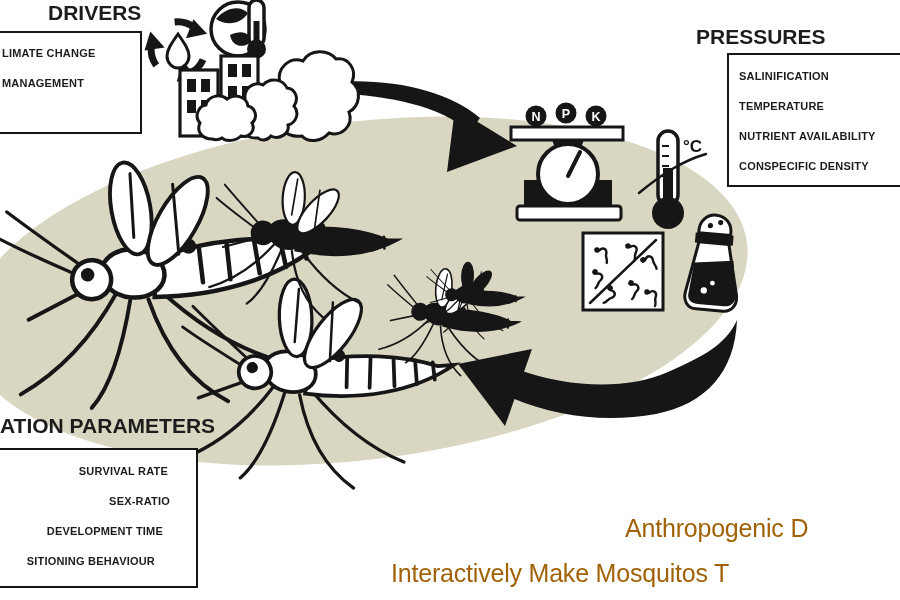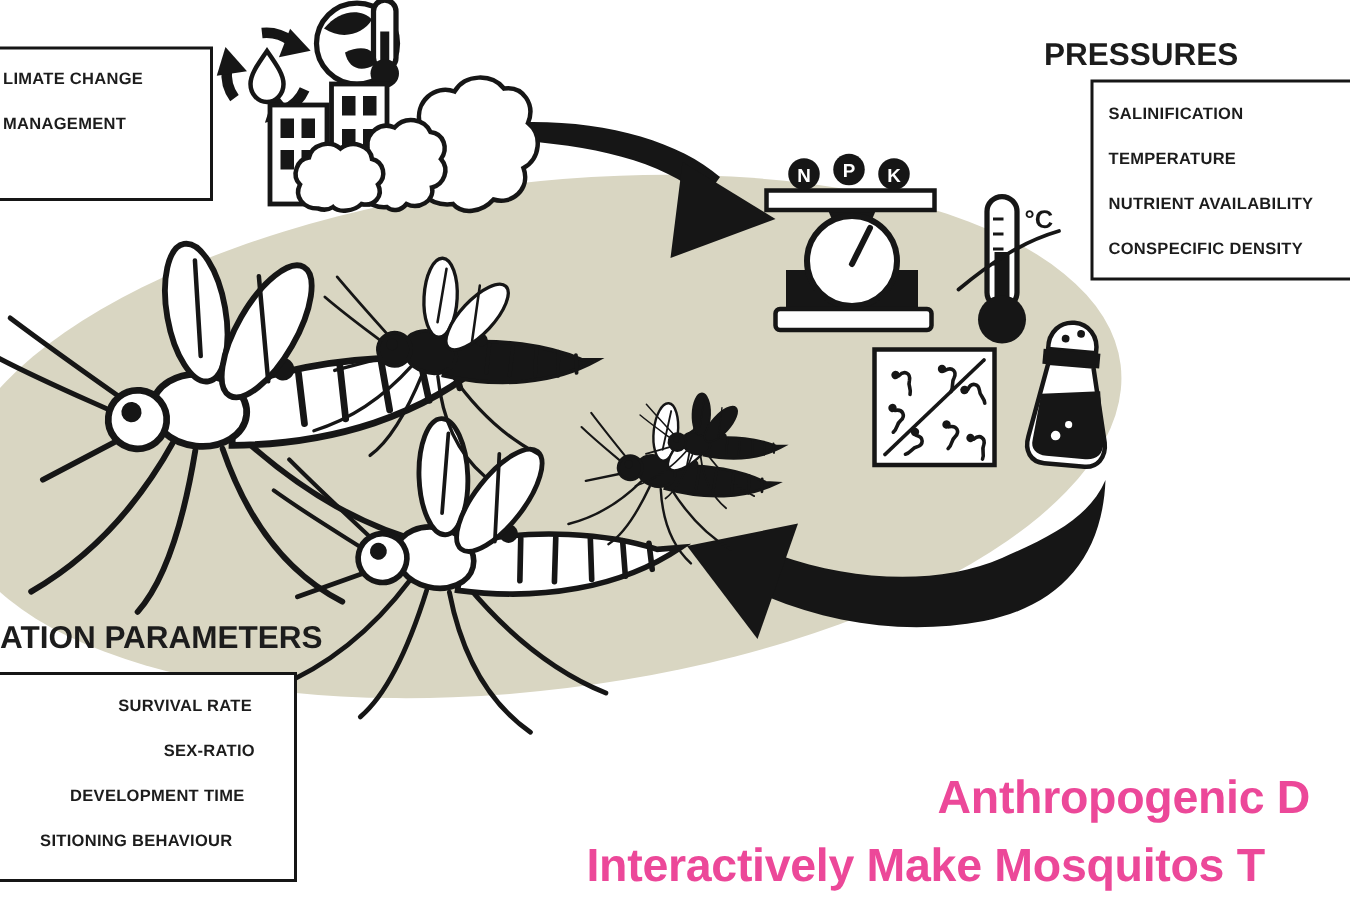--- a/index.html
+++ b/index.html
@@ -24,22 +24,22 @@
   }
   #drivers-box ul{padding:5px 0 0 40px;}
   #drivers-box li:nth-child(3){padding-left:7px;}
   #pressures-box ul{padding:6px 0 0 10px;}
   #params-box ul{padding:6px 0 0 0;text-align:right;}
   #params-box li:nth-child(1){padding-right:28px;}
   #params-box li:nth-child(2){padding-right:26px;}
   #params-box li:nth-child(3){padding-right:33px;}
   #params-box li:nth-child(4){padding-right:41px;}
   .caption-line{
-    position:absolute;z-index:2;font-size:31px;font-weight:700;letter-spacing:-.2px;
-    color:#ec4899;white-space:nowrap;
+    position:absolute;z-index:2;font-size:25px;font-weight:400;letter-spacing:-.2px;
+    color:#a16207;white-space:nowrap;
   }
 </style>
 </head>
 <body>
 
 <div class="canvas">
 
   <div class="habitat"></div>
 
   <svg class="art" width="900" height="600" viewBox="0 0 900 600">
@@ -176,20 +176,21 @@
       <rect x="693" y="234" width="38" height="10" fill="#161616" stroke="none"></rect>
       <path d="M697,243 L727,243 L739,293 C741,303 735,310 727,310 L700,310 C691,310 686,303 688,293 Z" fill="#fff" stroke-width="3"></path>
       <path d="M694,264 L733,259 L738,293 C739,301 734,305 727,305 L701,305 C694,305 690,301 691,295 Z" fill="#161616" stroke="none"></path>
       <circle cx="706" cy="291" r="3.2" fill="#fff" stroke="none"></circle>
       <circle cx="714" cy="283" r="2.4" fill="#fff" stroke="none"></circle>
       <circle cx="707" cy="226" r="2.6" fill="#161616" stroke="none"></circle>
       <circle cx="717" cy="222" r="2.6" fill="#161616" stroke="none"></circle>
     </g>
   </svg>
 
+  <div class="boxtitle" style="left:48px;top:1px;">DRIVERS</div>
   <div id="drivers-box" class="labelbox" style="left:-40px;top:31px;width:182px;height:103px;">
     <ul class="items">
       <li>LIMATE CHANGE</li>
       <li>MANAGEMENT</li>
     </ul>
   </div>
 
   <div class="boxtitle" style="left:696px;top:25px;">PRESSURES</div>
   <div id="pressures-box" class="labelbox" style="left:727px;top:53px;width:230px;height:134px;">
     <ul class="items">

